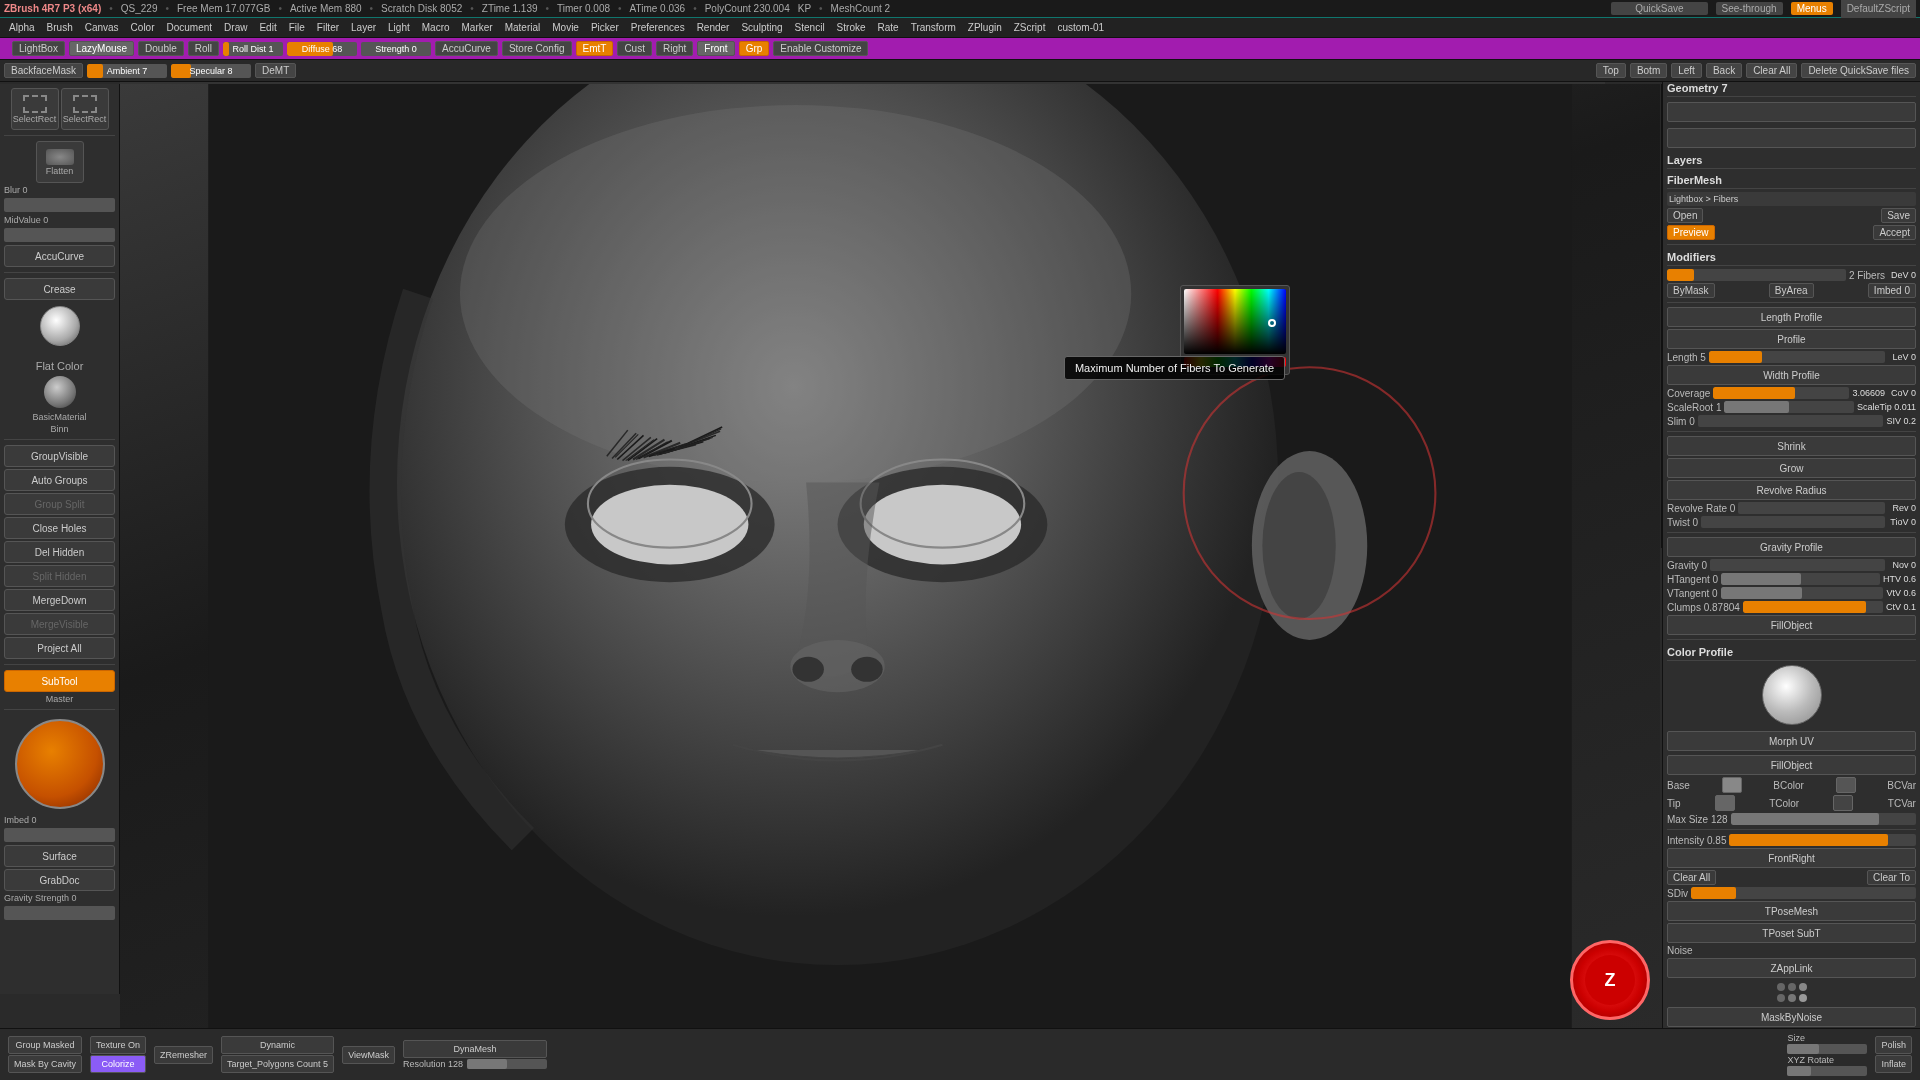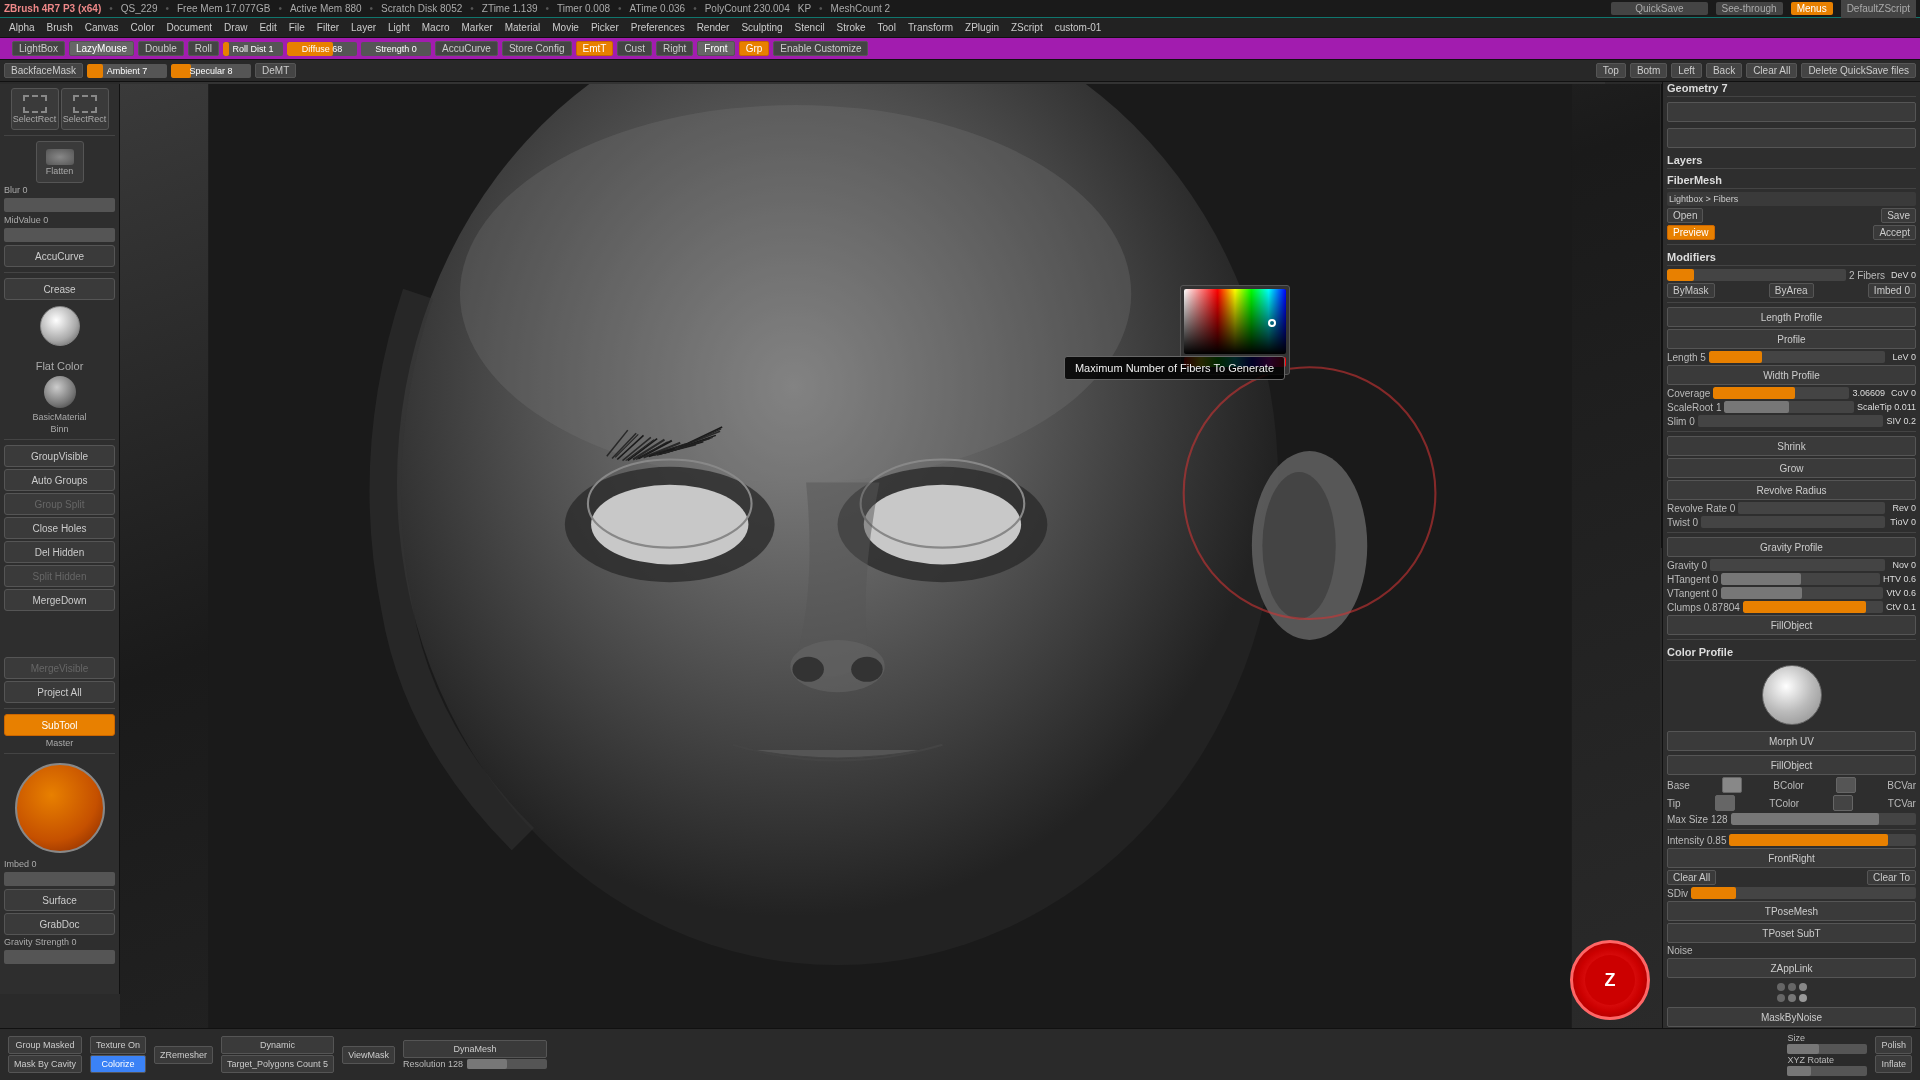--- a/index.html
+++ b/index.html
@@ -405,21 +405,21 @@
       border-radius: 2px;
       color: #ccc;
       font-size: 9px;
       padding: 0 5px;
       cursor: pointer;
       white-space: nowrap;
       display: flex;
       align-items: center;
       justify-content: center;
     }
-    .bb-btn.orange { background: #3b82f6; color: #fff; }
+    .bb-btn.orange { background: #8b5cf6; color: #fff; }
     .bb-slider-group {
       display: flex;
       align-items: center;
       gap: 4px;
     }
     .bb-label { color: #bbb; font-size: 9px; white-space: nowrap; }
     .bb-slider {
       width: 80px;
       height: 10px;
       background: #555;
@@ -545,21 +545,21 @@
   <div class="menu-item">Macro</div>
   <div class="menu-item">Marker</div>
   <div class="menu-item">Material</div>
   <div class="menu-item">Movie</div>
   <div class="menu-item">Picker</div>
   <div class="menu-item">Preferences</div>
   <div class="menu-item">Render</div>
   <div class="menu-item">Sculpting</div>
   <div class="menu-item">Stencil</div>
   <div class="menu-item">Stroke</div>
-  <div class="menu-item">Tool</div>
+  <div class="menu-item">Rate</div>
   <div class="menu-item">Transform</div>
   <div class="menu-item">ZPlugin</div>
   <div class="menu-item">ZScript</div>
   <div class="menu-item">custom-01</div>
 </div>
 
 <div id="toolbar1">
   <div class="tb-btn">LightBox</div>
   <div class="tb-btn active">LazyMouse</div>
   <div class="tb-btn">Double</div>
@@ -666,21 +666,21 @@
   </div>
   <div class="separator"></div>
   <div class="left-section">
     <div class="left-btn">GroupVisible</div>
     <div class="left-btn">Auto Groups</div>
     <div class="left-btn" style="color:#666;">Group Split</div>
     <div class="left-btn">Close Holes</div>
     <div class="left-btn">Del Hidden</div>
     <div class="left-btn" style="color:#666;">Split Hidden</div>
     <div class="left-btn">MergeDown</div>
-    <div class="left-btn" style="color:#666;margin-top:44px;">MergeVisible</div>
+    <div class="left-btn" style="color:#666;">MergeVisible</div>
     <div class="left-btn">Project All</div>
   </div>
   <div class="separator"></div>
   <div class="left-section">
     <div class="left-btn orange">
       <span>SubTool</span>
     </div>
     <div style="font-size:9px;color:#aaa;text-align:center;">Master</div>
   </div>
   <div class="separator"></div>

